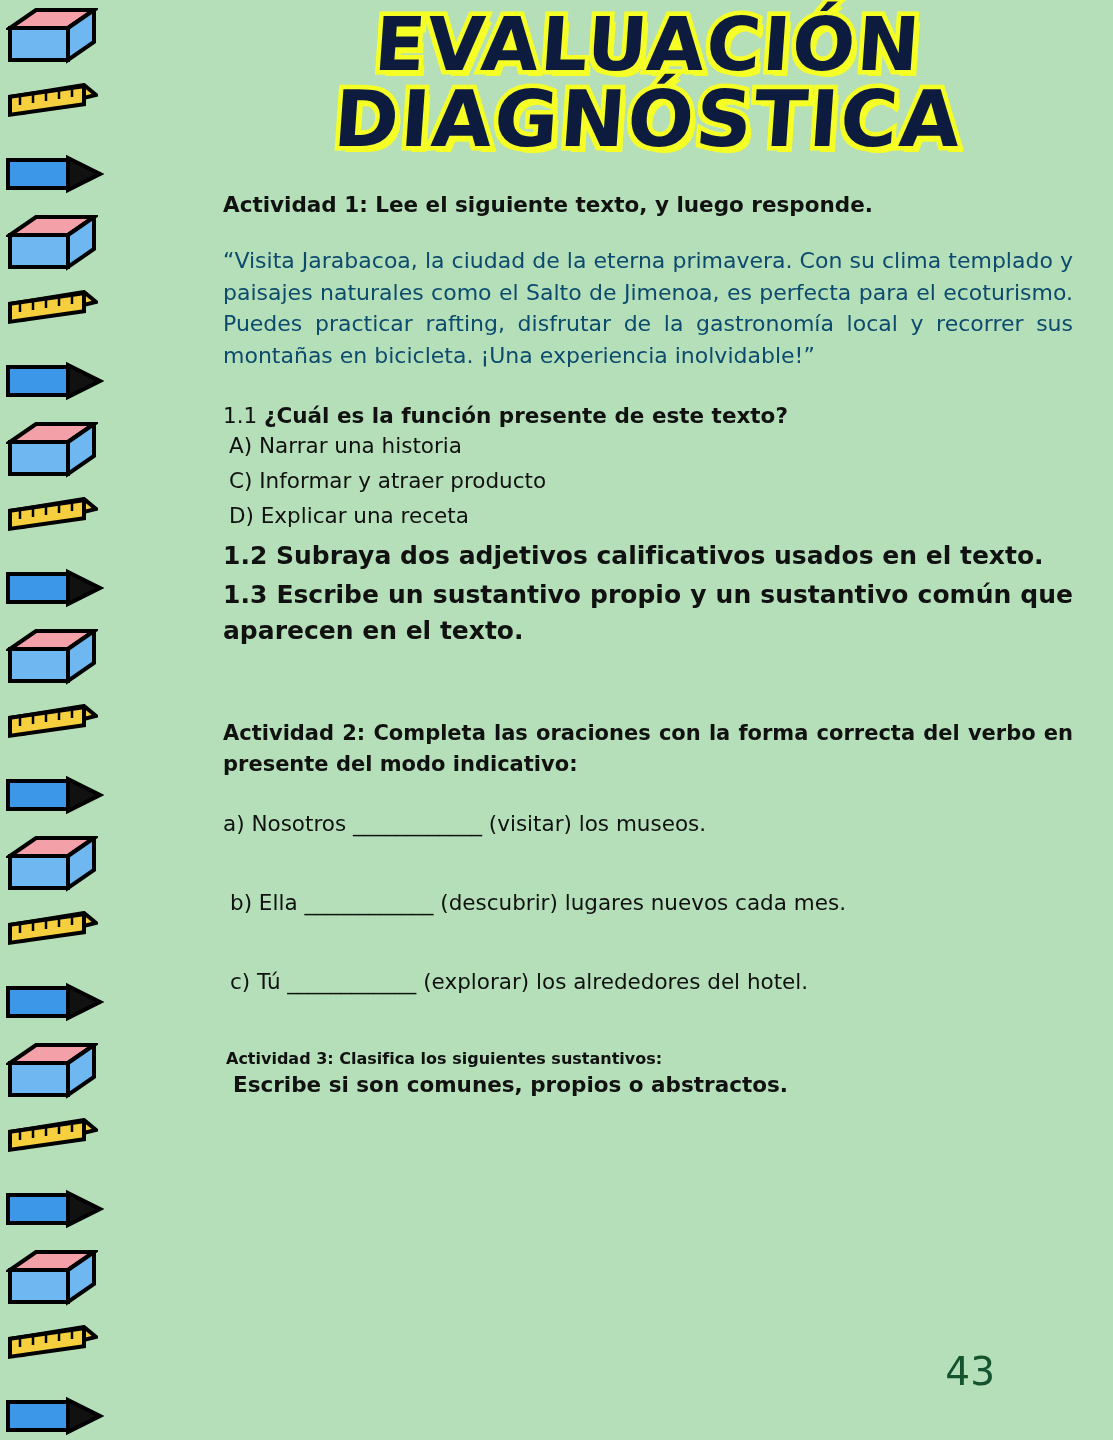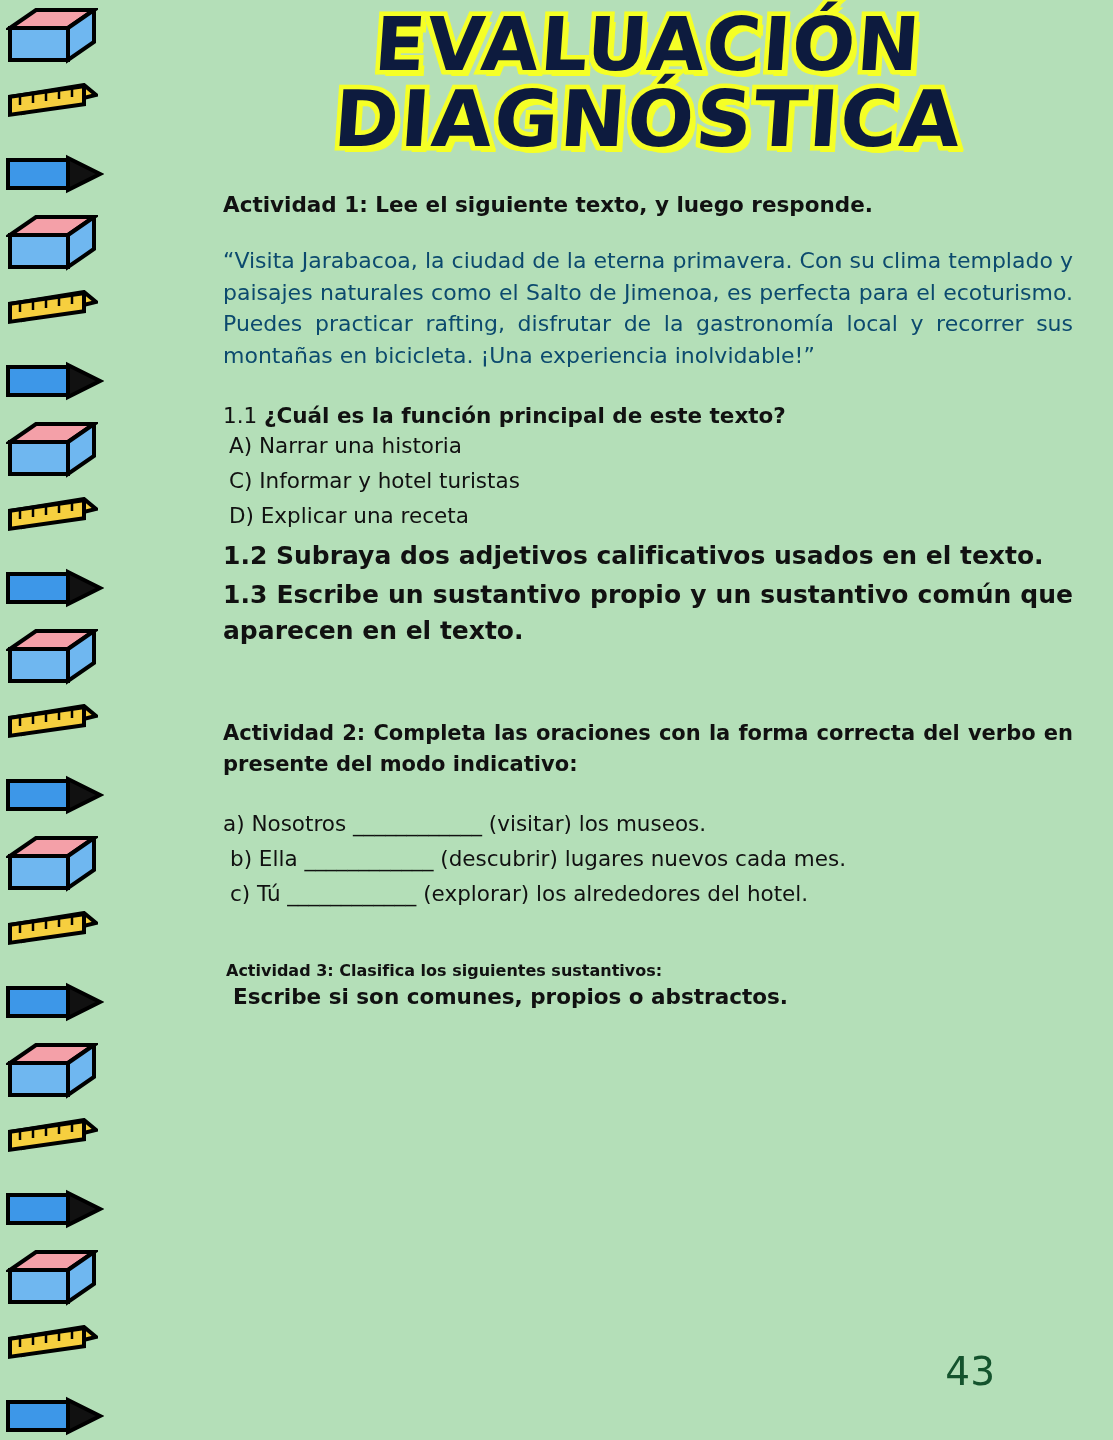--- a/index.html
+++ b/index.html
@@ -138,21 +138,21 @@
     line-height: 1.45;
     text-align: justify;
     margin-top: 70px;
   }
 
   .fill-line {
     font-size: 21.5px;
     line-height: 1.62;
   }
   .fill-line.first { margin-top: 28px; }
-  .fill-line.indent { padding-left: 7px; }
+  .fill-line.indent { padding-left: 7px; margin-top: 44px; }
 
   .act3-head {
     font-size: 16px;
     font-weight: bold;
     line-height: 1.4;
     margin-top: 48px;
     padding-left: 3px;
   }
   .act3-sub {
     font-size: 21.5px;
@@ -453,25 +453,25 @@
   <div class="title-block">
     <span class="title-line l1">EVALUACIÓN</span>
     <span class="title-line l2">DIAGNÓSTICA</span>
   </div>
 
   <div class="act-head">Actividad 1: Lee el siguiente texto, y luego responde.</div>
 
   <div class="paragraph">“Visita Jarabacoa, la ciudad de la eterna primavera. Con su clima templado y paisajes naturales como el Salto de Jimenoa, es perfecta para el ecoturismo. Puedes practicar rafting, disfrutar de la gastronomía local y recorrer sus montañas en bicicleta. ¡Una experiencia inolvidable!”</div>
 
   <div class="q-line">
-    <span class="num">1.1 </span><span class="q-text">¿Cuál es la función principal de este texto?</span>
+    <span class="num">1.1 </span><span class="q-text">¿Cuál es la función presente de este texto?</span>
   </div>
 
   <div class="opt">A) Narrar una historia</div>
-  <div class="opt">C) Informar y hotel turistas</div>
+  <div class="opt">C) Informar y atraer producto</div>
   <div class="opt">D) Explicar una receta</div>
 
   <div class="q-block">1.2 Subraya dos adjetivos calificativos usados en el texto.</div>
   <div class="q-block">1.3 Escribe un sustantivo propio y un sustantivo común que aparecen en el texto.</div>
 
   <div class="act2-head">Actividad 2: Completa las oraciones con la forma correcta del verbo en presente del modo indicativo:</div>
 
   <div class="fill-line first">a) Nosotros ____________ (visitar) los museos.</div>
   <div class="fill-line indent">b) Ella ____________ (descubrir) lugares nuevos cada mes.</div>
   <div class="fill-line indent">c) Tú ____________ (explorar) los alrededores del hotel.</div>

